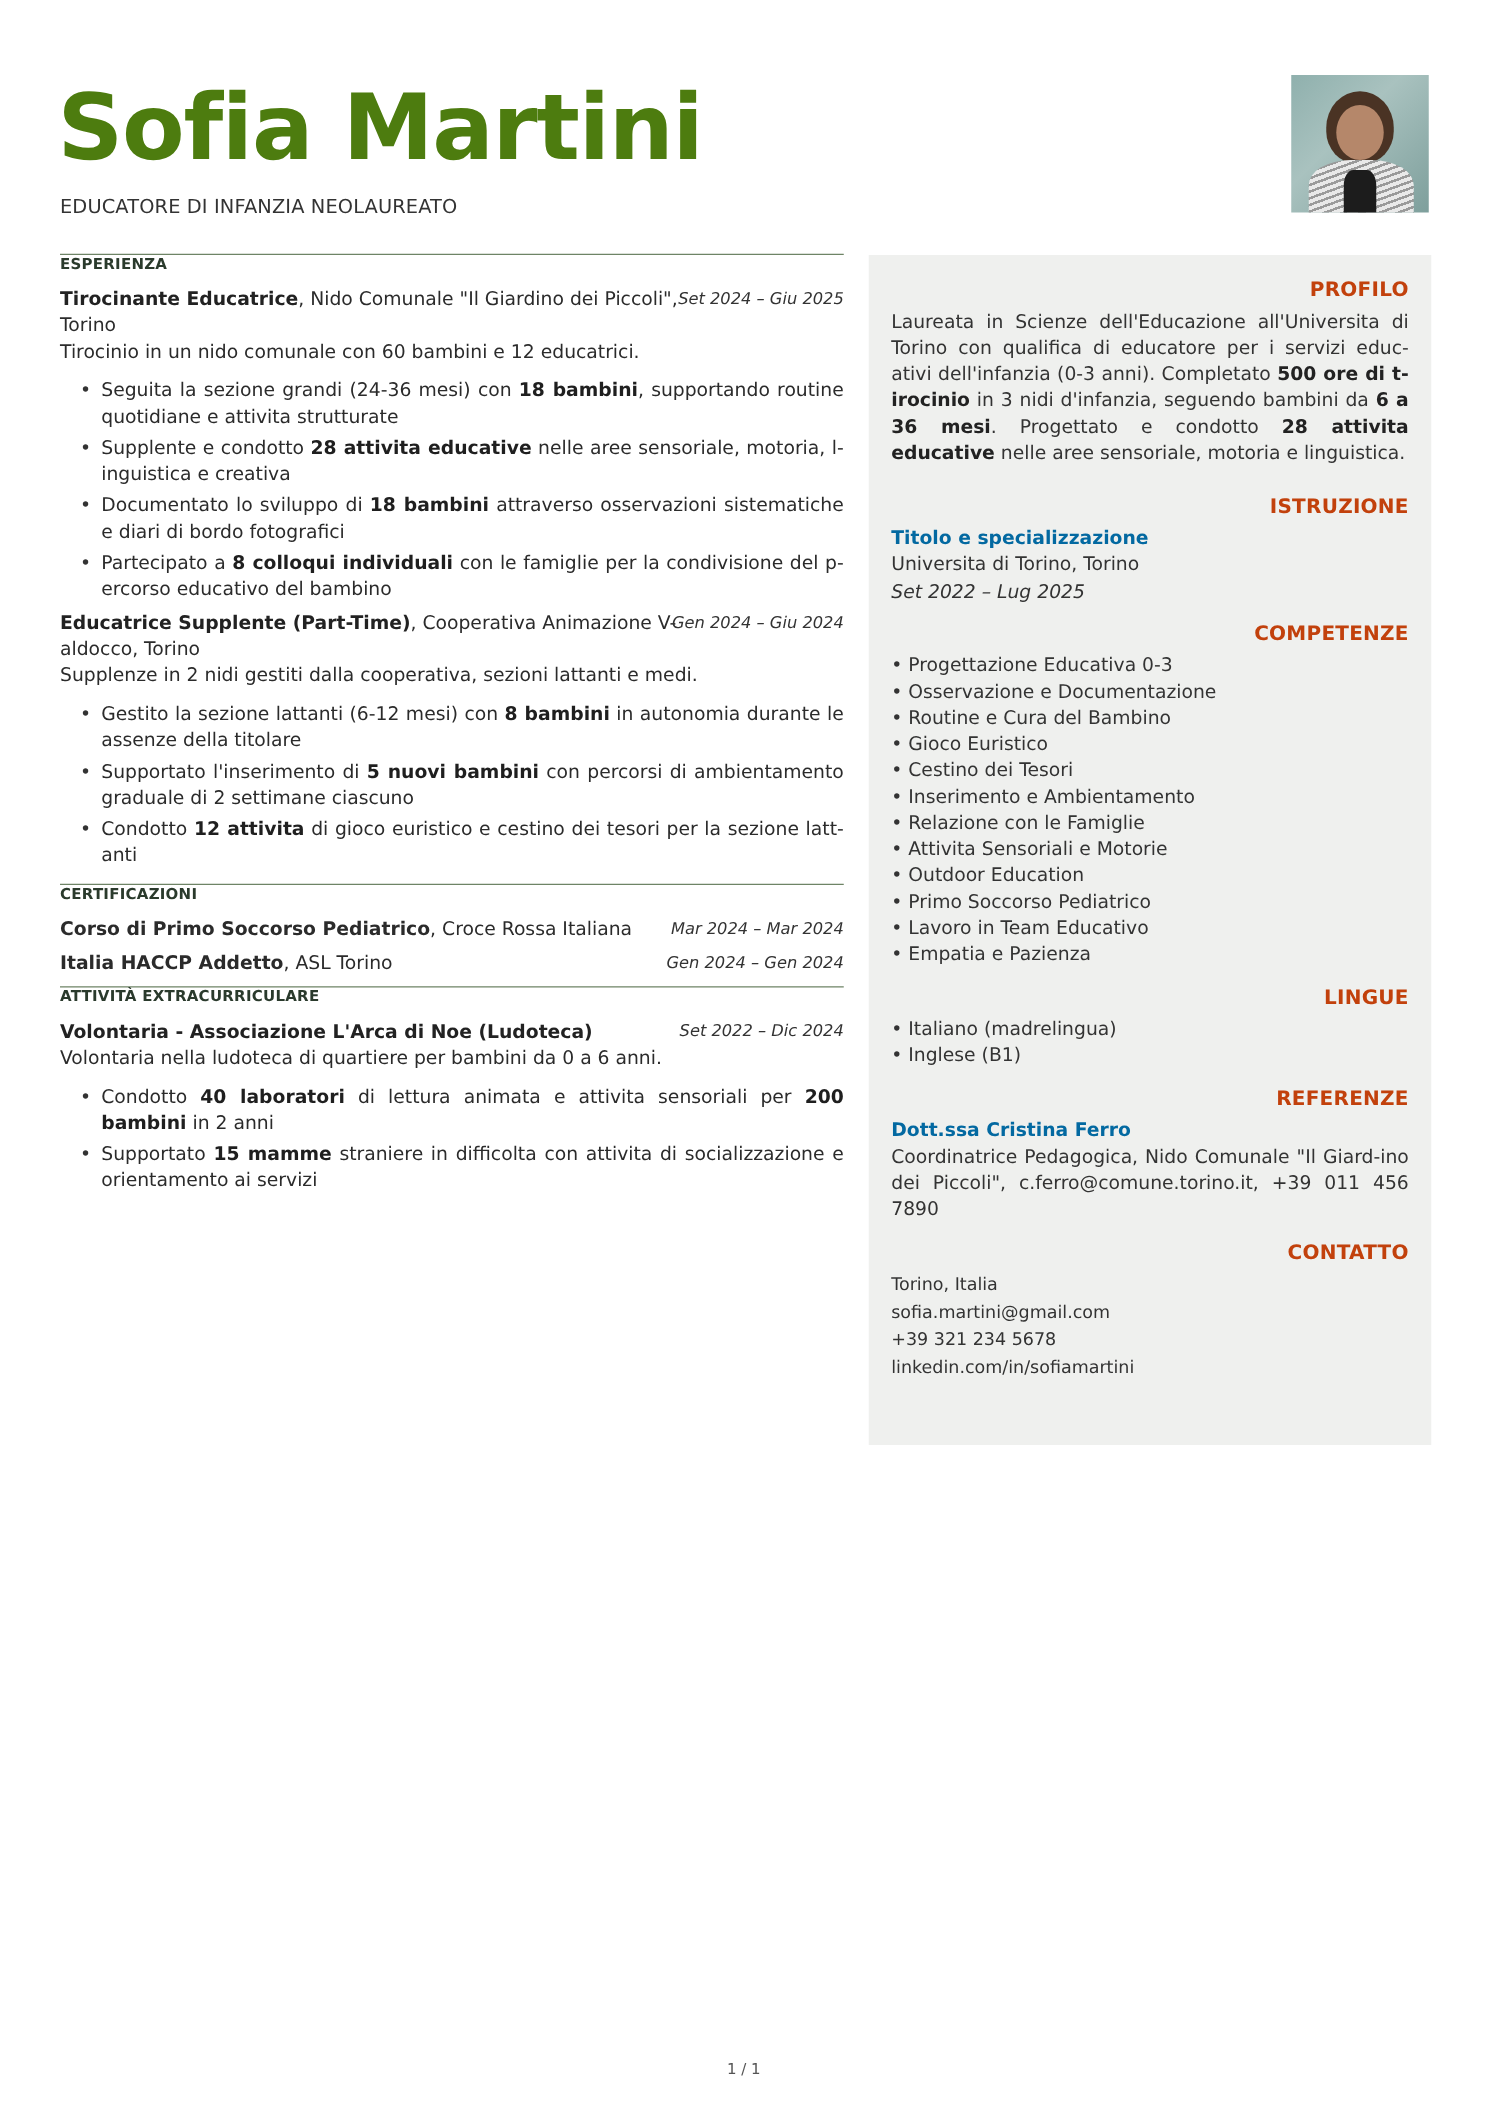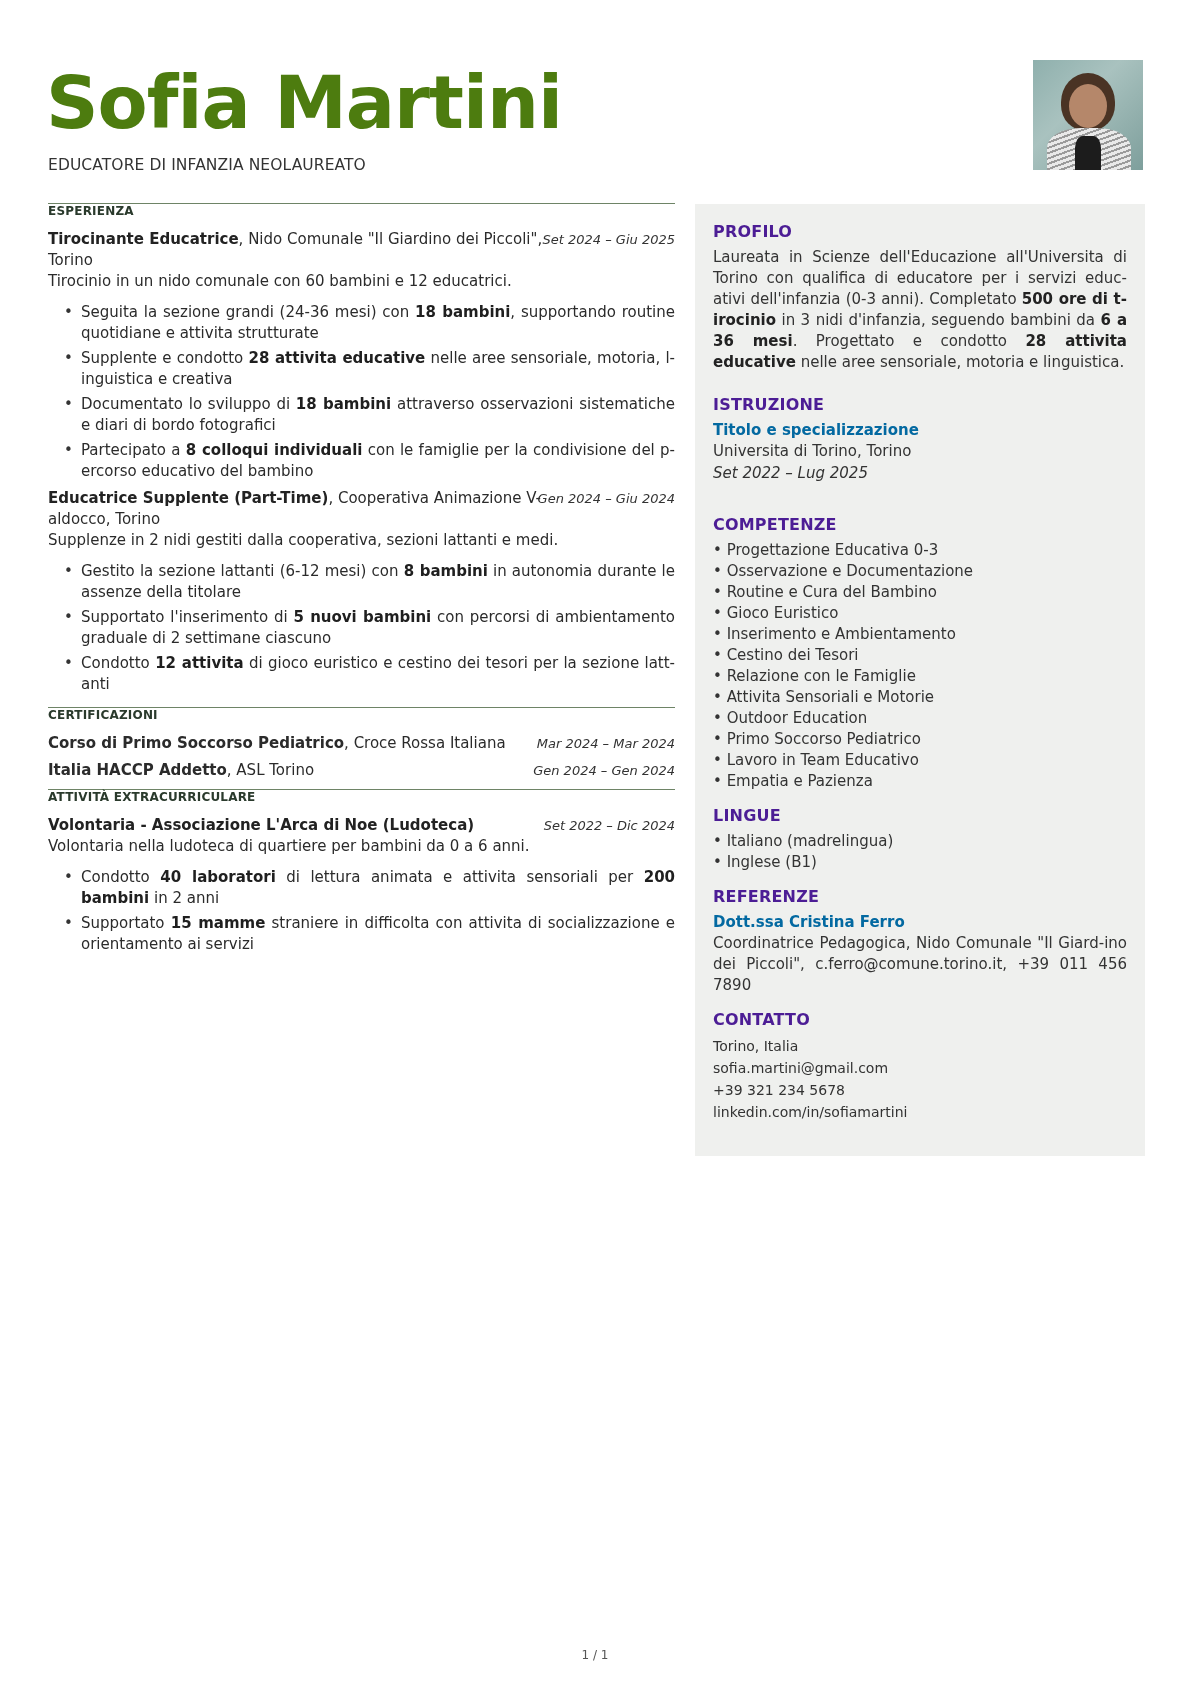--- a/index.html
+++ b/index.html
@@ -51,21 +51,21 @@
     ul.bullets li::before { content: "•"; position: absolute; left: 16px; top: 0; color: #333; }
     ul.bullets li b { color: #1f1f1f; }
 
     .cert-row { position: relative; font-size: 15px; line-height: 21px; margin-bottom: 6px; }
     .cert-row .entry-date { top: 0; }
 
     .right {
       position: absolute; left: 695px; top: 204px; width: 450px; height: 952px;
       background: #eff0ee; padding: 18px 18px 0 18px;
     }
-    .r-title { font-weight: bold; font-size: 16px; color: #4c1d95; letter-spacing: 0.2px; margin-bottom: 6px; }
+    .r-title { font-weight: bold; font-size: 16px; color: #c2410c; letter-spacing: 0.2px; margin-bottom: 6px; text-align: right; }
     .r-text { font-size: 15px; line-height: 21px; color: #333; text-align: justify; }
     .r-text b { color: #222; }
     .r-block { margin-bottom: 22px; }
     .r-list { list-style: none; }
     .r-list li { font-size: 15px; line-height: 21px; color: #333; }
     .r-list li::before { content: "• "; }
     .r-bold { font-weight: bold; font-size: 15px; line-height: 21px; color: #0369a1; }
     .r-italic { font-style: italic; font-size: 15px; line-height: 23px; color: #333; }
     .r-small { font-size: 14px; line-height: 22px; color: #333; }
 
@@ -142,36 +142,36 @@
     </ul>
   </div>
 </div>
 
 <div class="right">
   <div class="r-block">
     <div class="r-title">PROFILO</div>
     <div class="r-text"><span>Laureata in Scienze dell'Educazione all'Universita di Torino con qualifica di educatore per i servizi educ-ativi dell'infanzia (0-3 anni). Completato </span><b>500 ore di t-irocinio</b><span> in 3 nidi d'infanzia, seguendo bambini da </span><b>6 a 36 mesi</b><span>. Progettato e condotto </span><b>28 attivita educative</b><span> nelle aree sensoriale, motoria e linguistica.</span></div>
   </div>
 
-  <div class="r-block" style="margin-bottom:30px;">
+  <div class="r-block" style="margin-bottom:12px;">
     <div class="r-title">ISTRUZIONE</div>
     <div class="r-bold">Titolo e specializzazione</div>
     <div class="r-text">Universita di Torino, Torino</div>
     <div class="r-italic">Set 2022 – Lug 2025</div>
   </div>
 
   <div class="r-block" style="margin-bottom:14px;">
     <div class="r-title">COMPETENZE</div>
     <ul class="r-list">
       <li>Progettazione Educativa 0-3</li>
       <li>Osservazione e Documentazione</li>
       <li>Routine e Cura del Bambino</li>
       <li>Gioco Euristico</li>
+      <li>Cestino dei Tesori</li>
       <li>Inserimento e Ambientamento</li>
-      <li>Cestino dei Tesori</li>
       <li>Relazione con le Famiglie</li>
       <li>Attivita Sensoriali e Motorie</li>
       <li>Outdoor Education</li>
       <li>Primo Soccorso Pediatrico</li>
       <li>Lavoro in Team Educativo</li>
       <li>Empatia e Pazienza</li>
     </ul>
   </div>
 
   <div class="r-block" style="margin-bottom:14px;">

